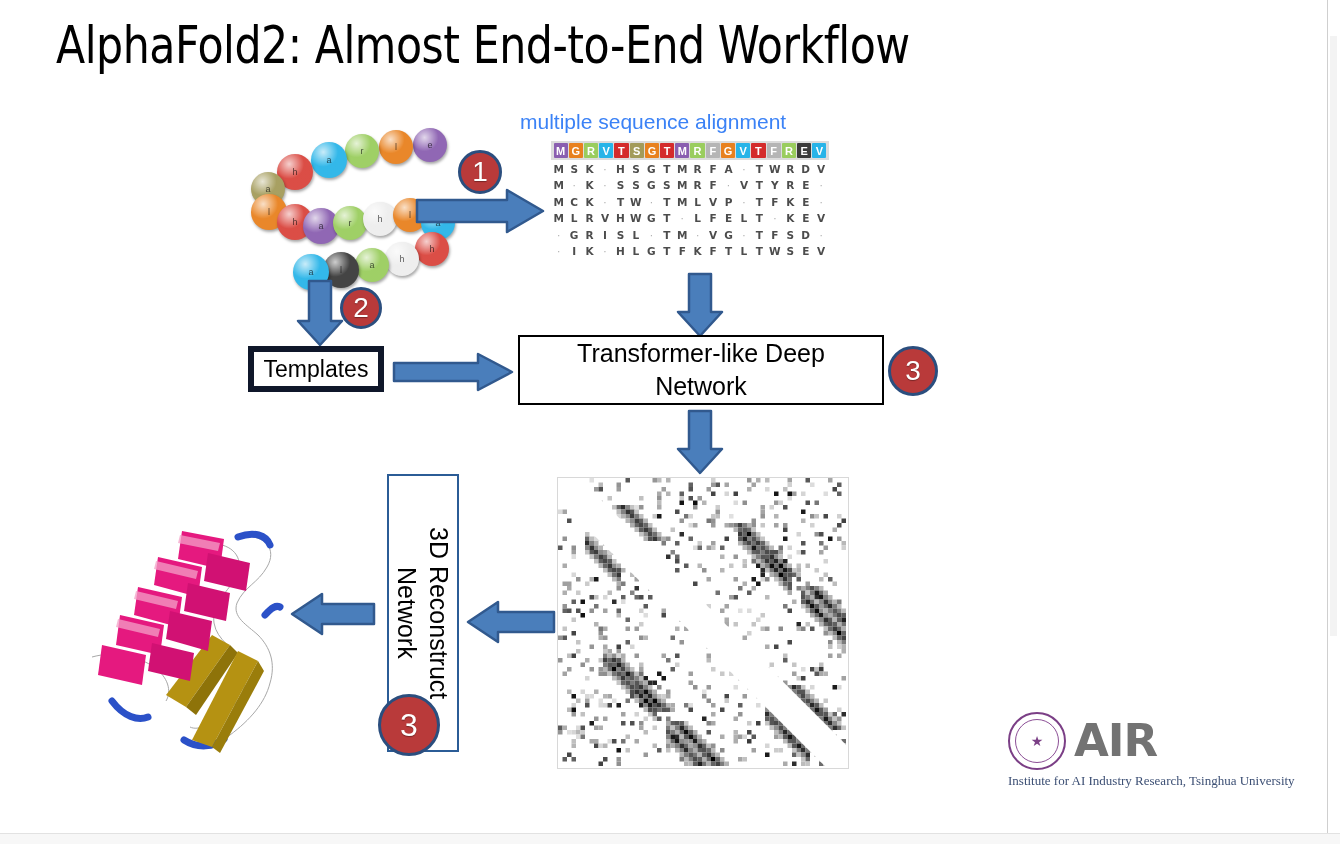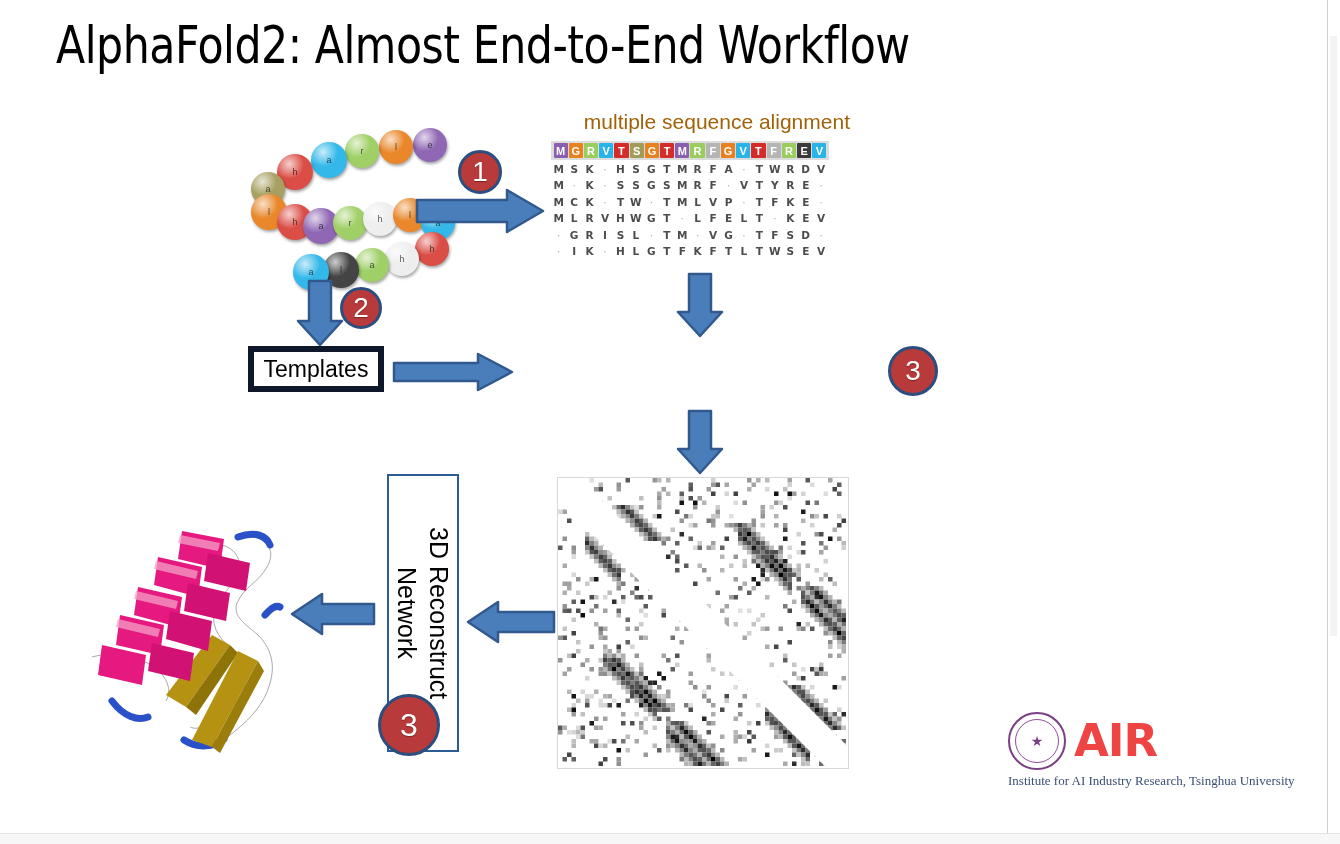--- a/index.html
+++ b/index.html
@@ -90,22 +90,22 @@
     font-size: 25px;
     line-height: 32px;
     text-align: center;
     white-space: pre-line;
     color: #000000;
   }
   
   #msa-wrap { position: absolute; left: 520px; top: 110px; width: 330px; }
   #msa-title {
     font-size: 21px;
-    color: #a16207;
-    text-align: right;
+    color: #3b82f6;
+    text-align: left;
     margin-bottom: 7px;
     white-space: nowrap;
   }
   #msa-query {
     display: flex;
     background: #dcdcdc;
     padding: 1px 2px;
     width: 278px;
     margin-left: 31px;
     box-sizing: border-box;
@@ -183,21 +183,21 @@
   }
   #seal .star {
     position: absolute; left: 50%; top: 50%;
     transform: translate(-50%,-50%);
     color: #7B3F86; font-size: 14px;
   }
   #air-text {
     font-size: 45px;
     font-weight: bold;
     letter-spacing: -1px;
-    color: #ef4444;
+    color: #737373;
     line-height: 48px;
     font-family: "DejaVu Sans", sans-serif;
   }
   #logo-cn {
     font-size: 21px;
     color: #22365E;
     font-weight: bold;
     margin-top: 4px;
     white-space: nowrap;
     font-family: "DejaVu Sans", sans-serif;
@@ -467,20 +467,24 @@
   <div id="templates-box" class="boxlabel">
     <span>Templates</span>
   </div>
 
   <div class="arrow" style="left:392px; top:352px;">
     <svg width="122" height="40" viewBox="0 0 122 40">
       <polygon points="2,11 86,11 86,2 120,20 86,38 86,29 2,29" fill="#4A7EBB" stroke="#31598E" stroke-width="2.5" stroke-linejoin="round"></polygon>
     </svg>
   </div>
 
+  <div id="transformer-box" class="boxlabel">
+    <span>Transformer-like Deep</span>
+    <span>Network</span>
+  </div>
   <div class="numcircle" style="left:888px; top:346px; width:50px; height:50px;">
     <span>3</span>
   </div>
 
   <div class="arrow" style="left:676px; top:409px;">
     <svg width="48" height="66" viewBox="0 0 48 66">
       <polygon points="13,2 35,2 35,40 46,40 24,64 2,40 13,40" fill="#4A7EBB" stroke="#31598E" stroke-width="2.5" stroke-linejoin="round"></polygon>
     </svg>
   </div>
 

